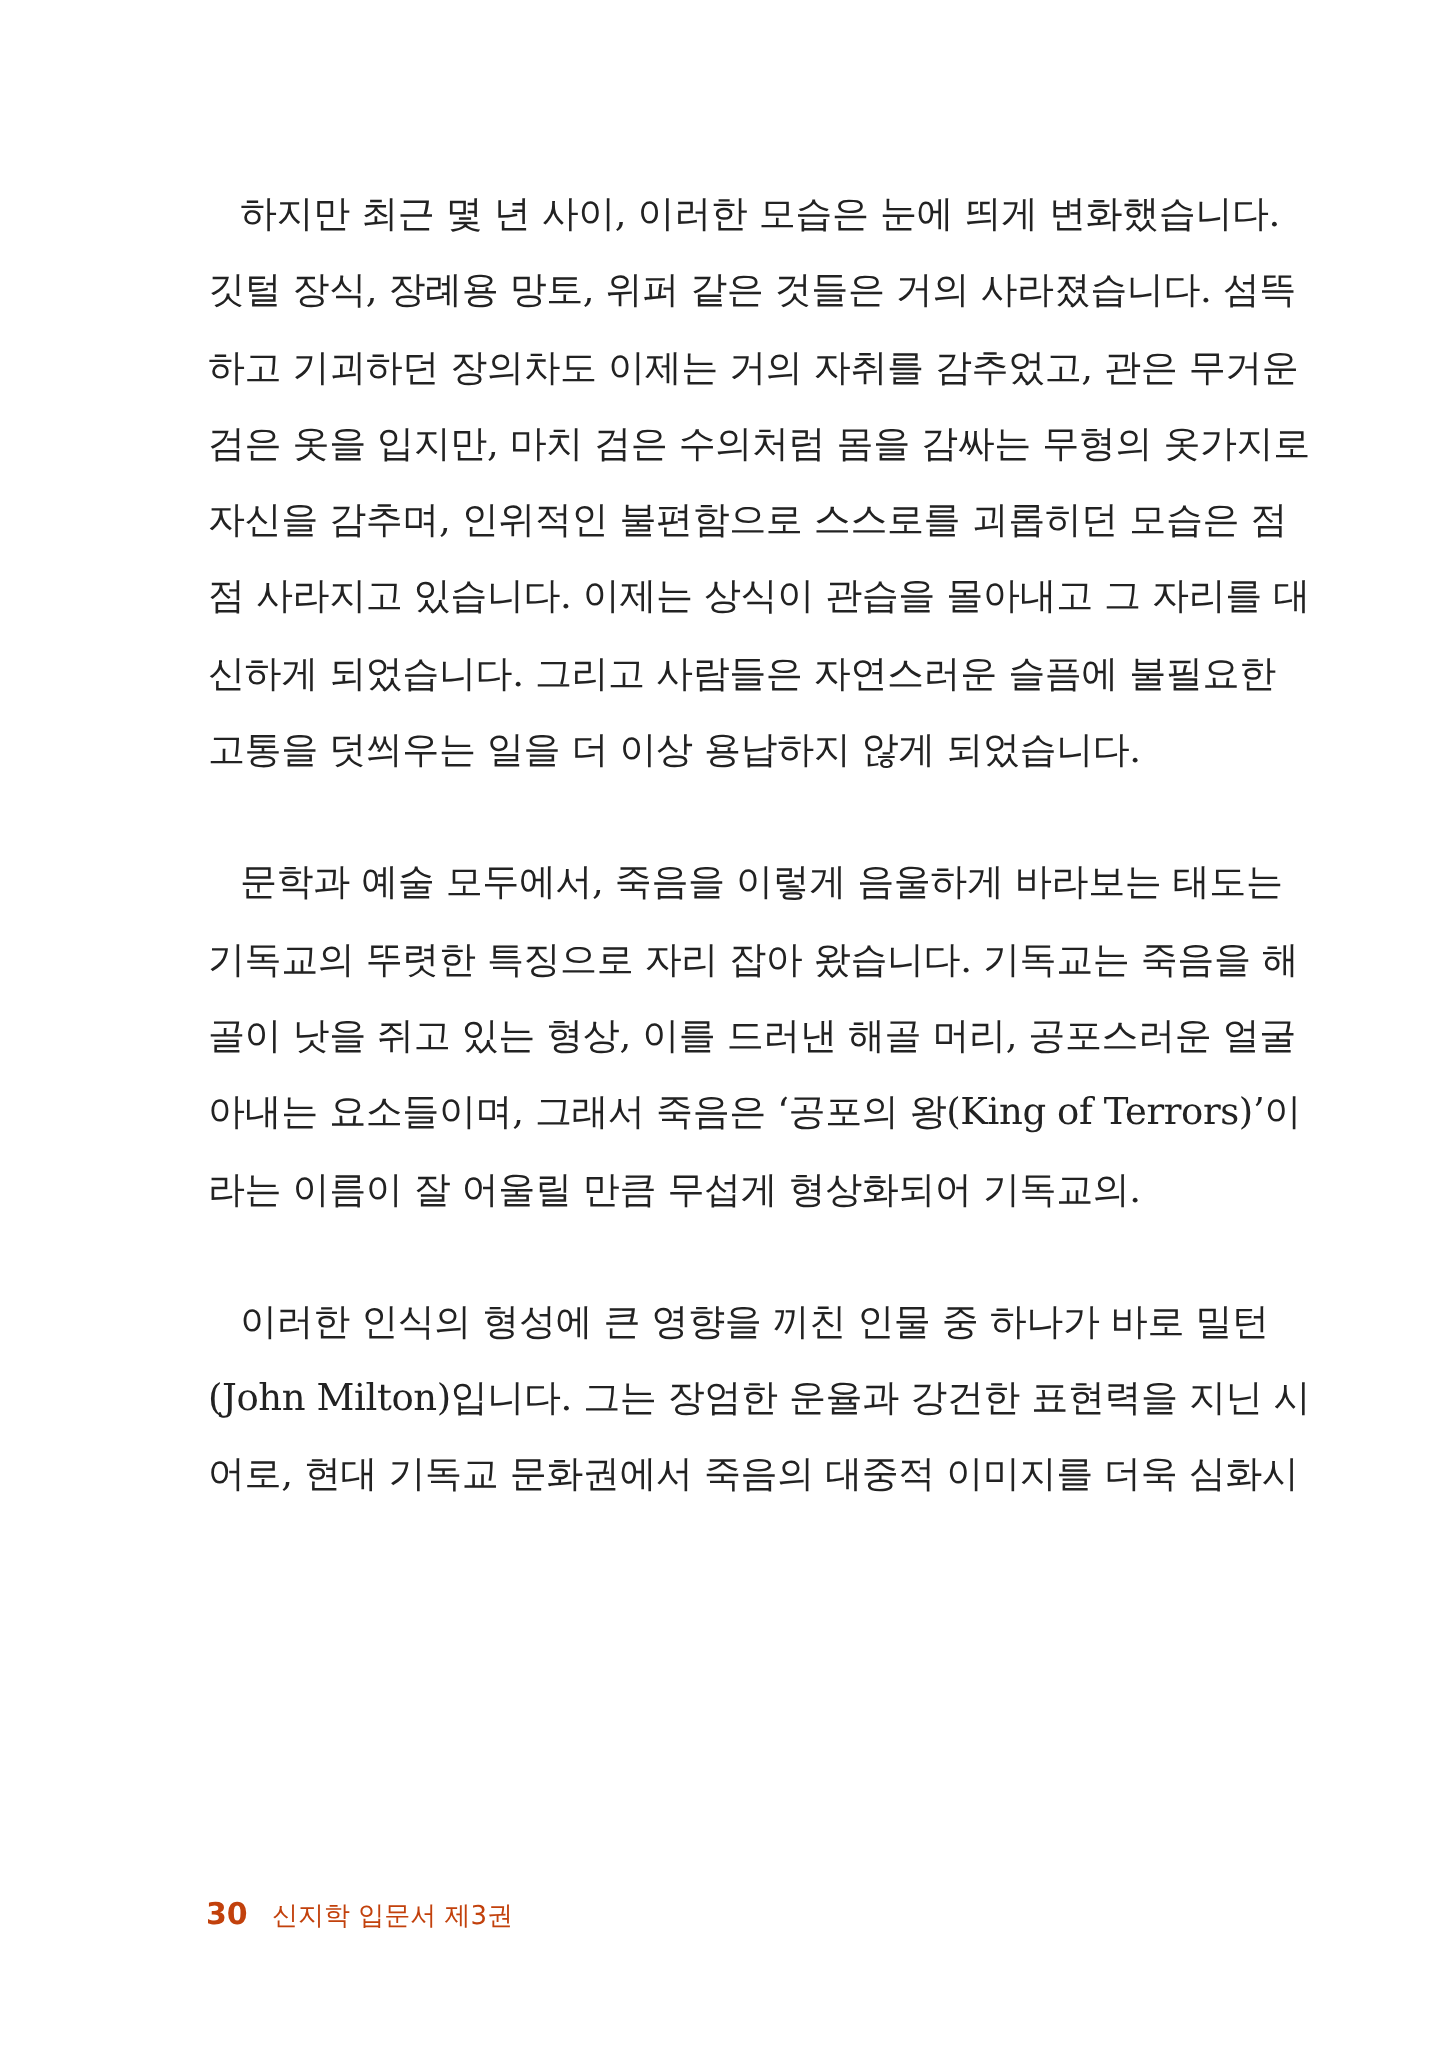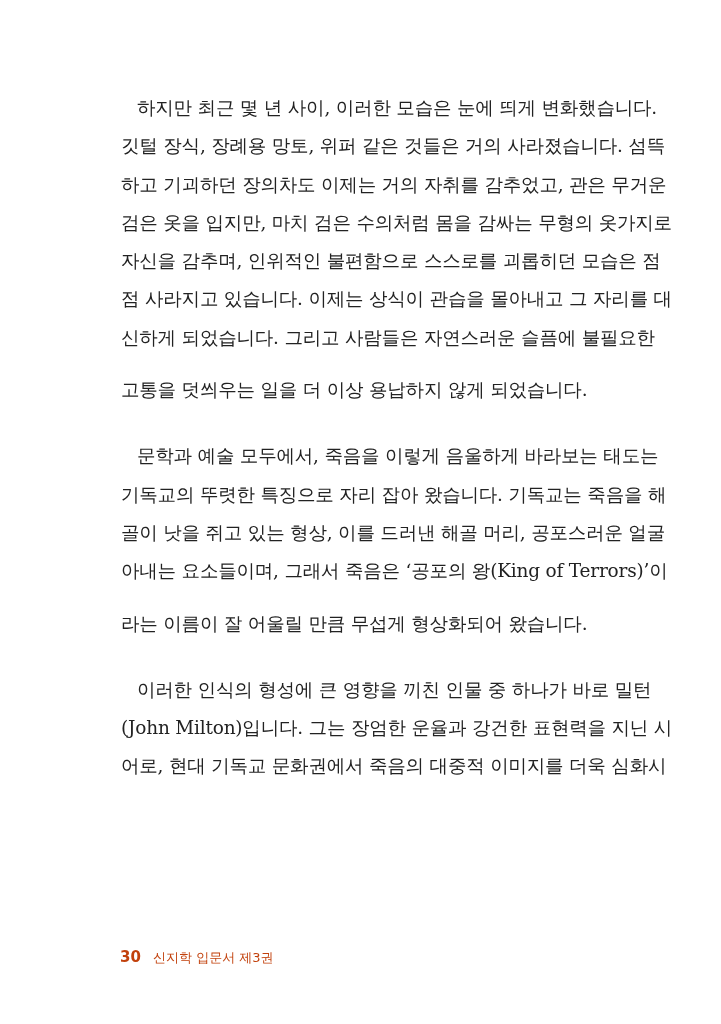--- a/index.html
+++ b/index.html
@@ -7,21 +7,21 @@
     width: 721px;
     height: 1024px;
     background: #ffffff;
     position: relative;
     overflow: hidden;
     font-family: "DejaVu Serif", "Liberation Serif", serif;
     color: #222222;
   }
   .page {
     position: absolute;
-    left: 17px; top: 0;
+    left: 0; top: 0;
     width: 662px; height: 1024px;
   }
   .body-text {
     position: absolute;
     left: 104px;
     top: 89px;
     width: 490px;
   }
   .para {
     margin: 0 0 28px 0;
@@ -31,21 +31,20 @@
     height: 38.3px;
     line-height: 38.3px;
     font-size: 18.5px;
     white-space: nowrap;
     text-align: justify;
     text-align-last: justify;
     letter-spacing: -0.2px;
   }
   .line.last {
     text-align-last: left;
-    margin-top: 14px;
   }
   .line.indent {
     padding-left: 16px;
   }
   .footer {
     position: absolute;
     left: 103px;
     top: 947px;
     height: 20px;
     line-height: 20px;
@@ -78,21 +77,21 @@
       <span class="line">점 사라지고 있습니다. 이제는 상식이 관습을 몰아내고 그 자리를 대</span>
       <span class="line">신하게 되었습니다. 그리고 사람들은 자연스러운 슬픔에 불필요한</span>
       <span class="line last">고통을 덧씌우는 일을 더 이상 용납하지 않게 되었습니다.</span>
     </p>
 
     <p class="para">
       <span class="line indent">문학과 예술 모두에서, 죽음을 이렇게 음울하게 바라보는 태도는</span>
       <span class="line">기독교의 뚜렷한 특징으로 자리 잡아 왔습니다. 기독교는 죽음을 해</span>
       <span class="line">골이 낫을 쥐고 있는 형상, 이를 드러낸 해골 머리, 공포스러운 얼굴</span>
       <span class="line">아내는 요소들이며, 그래서 죽음은 ‘공포의 왕(King of Terrors)’이</span>
-      <span class="line last">라는 이름이 잘 어울릴 만큼 무섭게 형상화되어 왔습니다.</span>
+      <span class="line last">라는 이름이 잘 어울릴 만큼 무섭게 형상화되어 기독교의.</span>
     </p>
 
     <p class="para">
       <span class="line indent">이러한 인식의 형성에 큰 영향을 끼친 인물 중 하나가 바로 밀턴</span>
       <span class="line">(John Milton)입니다. 그는 장엄한 운율과 강건한 표현력을 지닌 시</span>
       <span class="line">어로, 현대 기독교 문화권에서 죽음의 대중적 이미지를 더욱 심화시</span>
     </p>
 
   </div>
 

